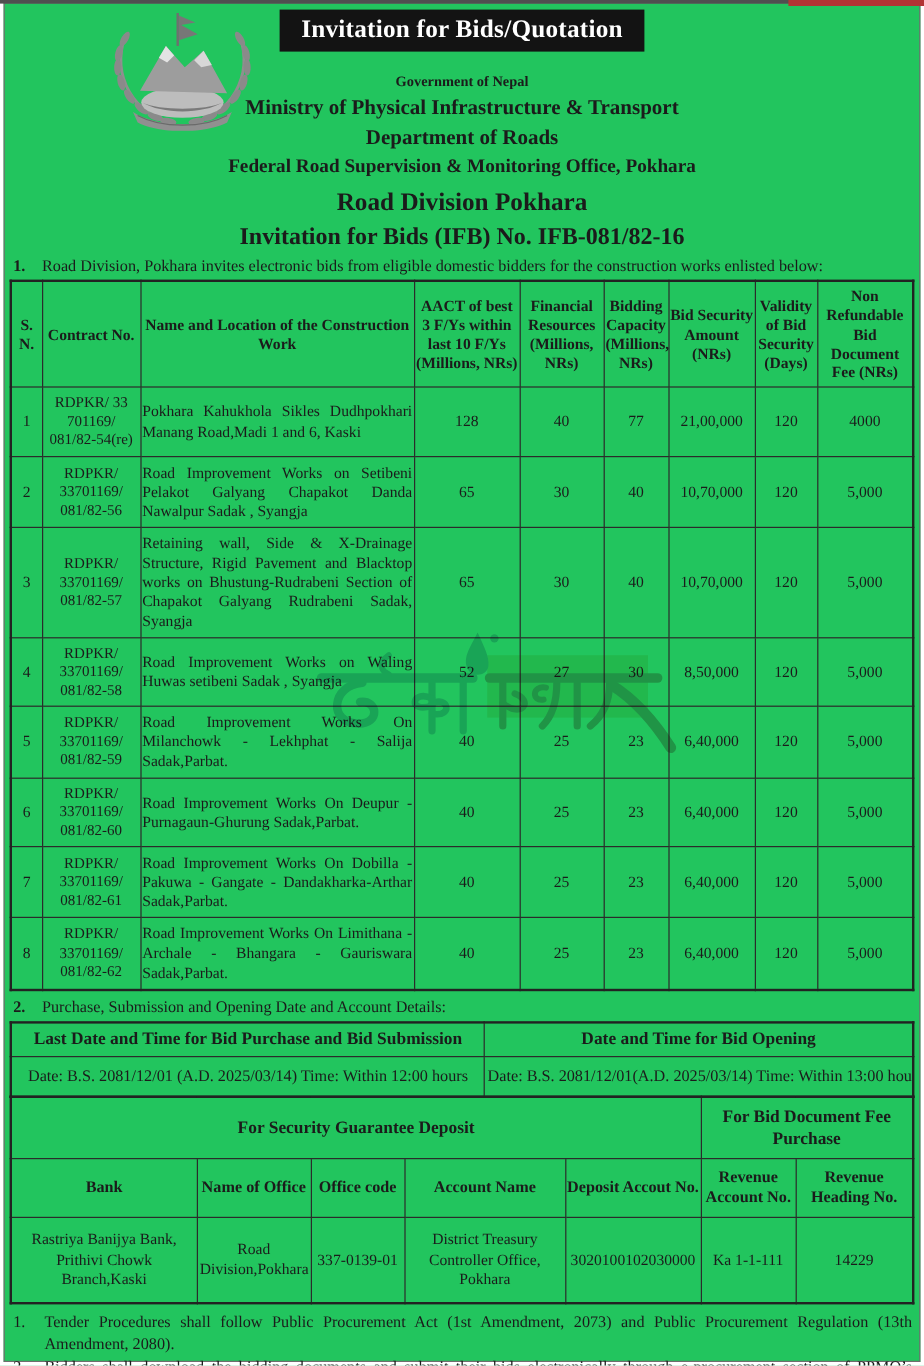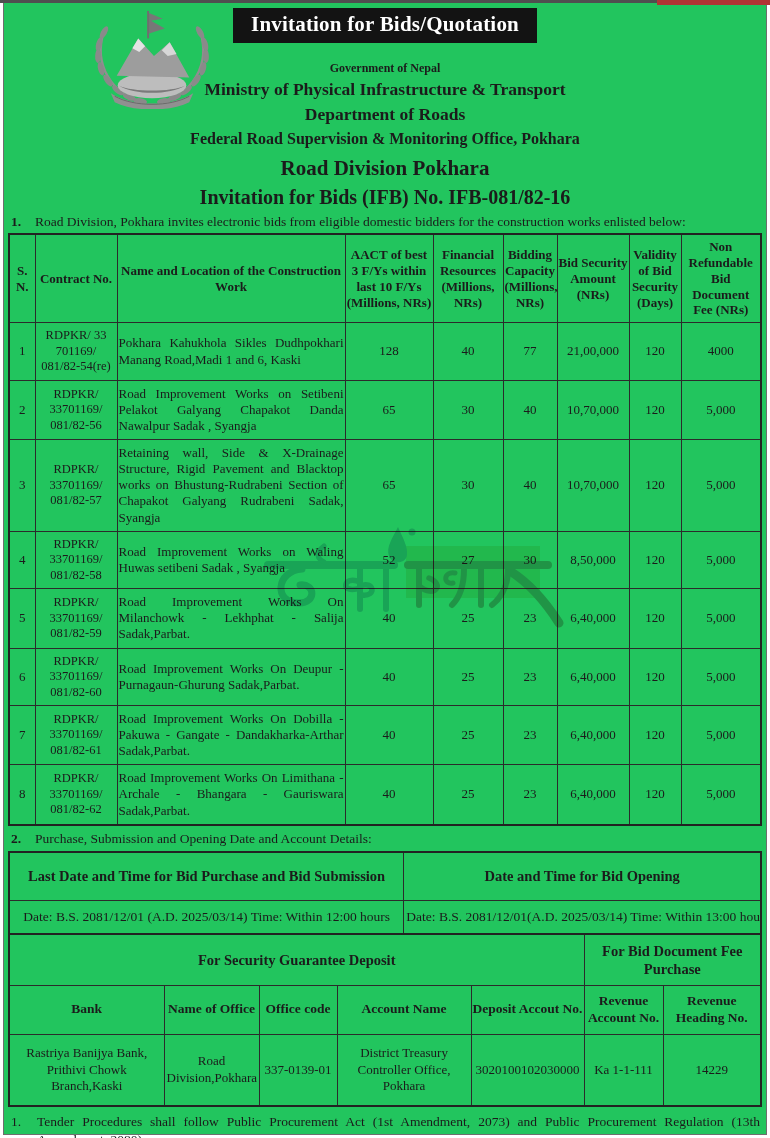--- a/index.html
+++ b/index.html
@@ -33,21 +33,21 @@
   .sec-text{flex:1;text-align:left;}
   
   table{border-collapse:collapse;width:100%;table-layout:fixed;}
   .bid-table{border:2px solid #222;}
   .bid-table th,.bid-table td{border:1px solid #2b2b2b;vertical-align:middle;}
   .bid-table th{font-size:13px;font-weight:bold;text-align:center;padding:4px 1px;line-height:1.22;}
   .bid-table td{font-size:13px;line-height:1.24;padding:5px 3px;text-align:center;}
   td.c-contract{font-size:12.5px;padding:5px 1px;}
   td.c-name{text-align:justify;padding:5px 1px;}
   .sched-table{border:2px solid #222;margin-top:4px;}
-  .sched-table th{font-size:14.5px;font-weight:bold;padding:15px 2px;border:1px solid #2b2b2b;text-align:center;}
+  .sched-table th{font-size:14.5px;font-weight:bold;padding:5px 2px;border:1px solid #2b2b2b;text-align:center;}
   .sched-table td{font-size:13.5px;padding:8px 2px;border:1px solid #2b2b2b;text-align:center;white-space:nowrap;overflow:hidden;}
   .dep-table{border:2px solid #222;margin-top:-2px;}
   .dep-table th{font-weight:bold;border:1px solid #2b2b2b;text-align:center;line-height:1.25;}
   .dep-group{font-size:14.5px;padding:7px 2px;}
   .dep-col{font-size:13.5px;padding:7px 1px;}
   .dep-table td{font-size:13px;border:1px solid #2b2b2b;text-align:center;padding:10px 2px;line-height:1.3;}
   
   .notes{margin-top:6px;}
   .note{display:flex;font-size:13.5px;line-height:1.32;margin-bottom:1px;}
   .note-num{width:26px;flex:none;padding-left:3px;}

